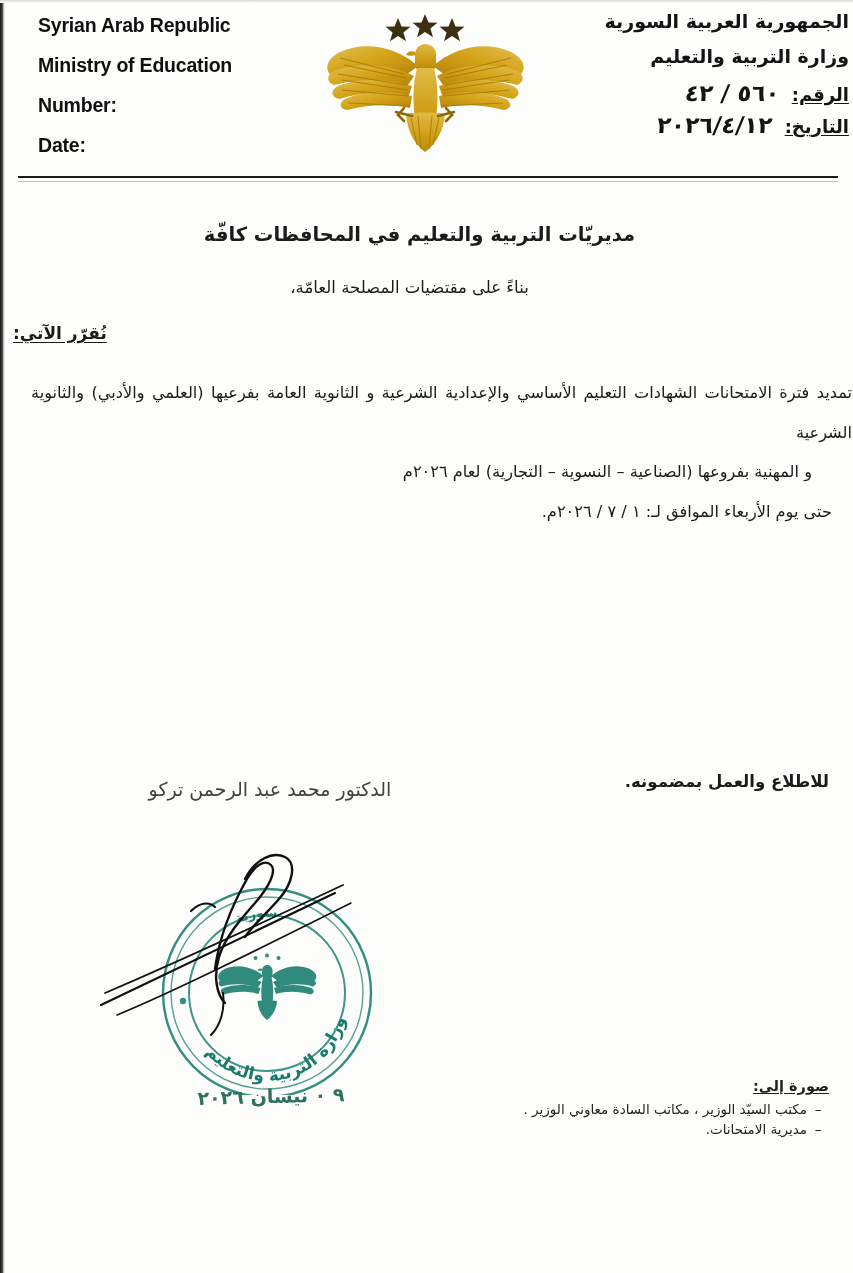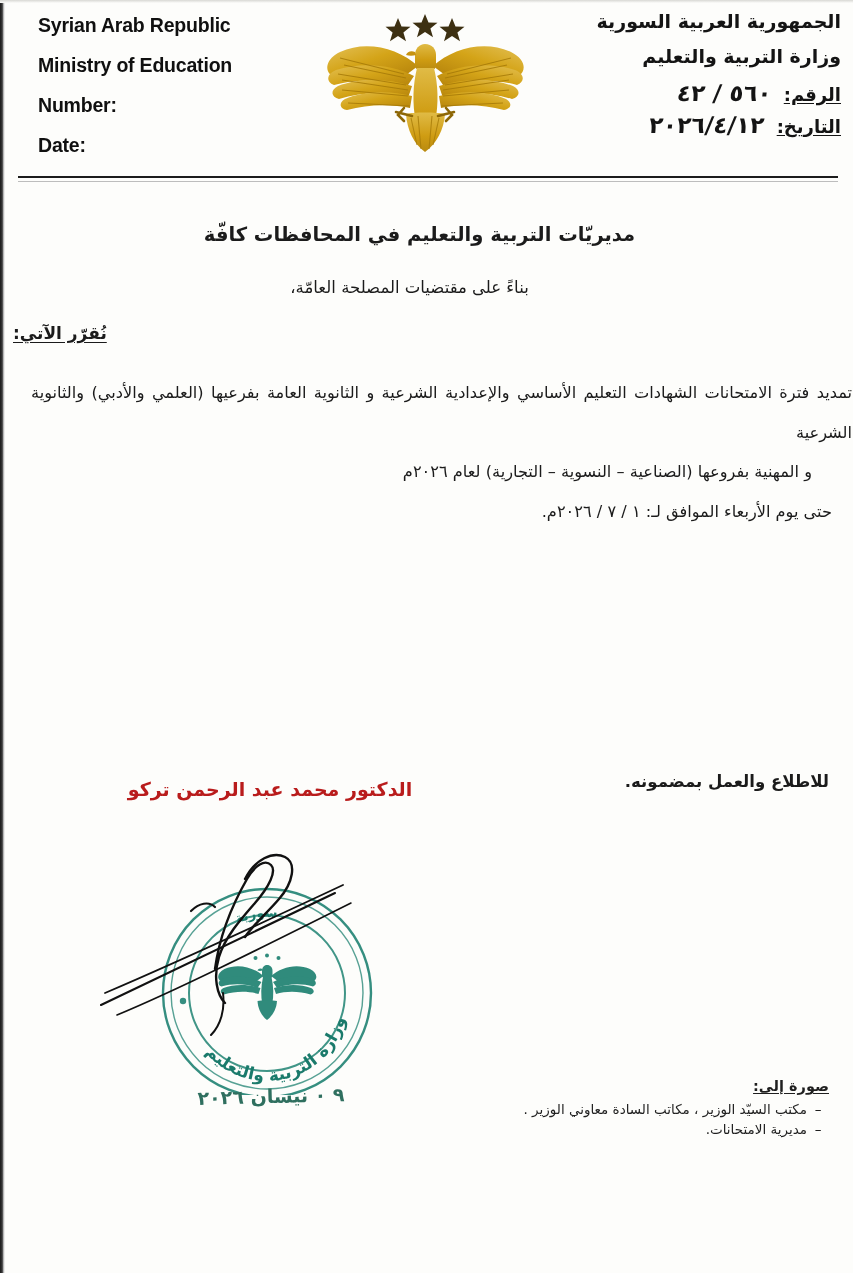--- a/index.html
+++ b/index.html
@@ -54,21 +54,21 @@
     font-family: "Liberation Sans", sans-serif;
     font-weight: bold;
     font-size: 19.5px;
     color: #101010;
     letter-spacing: -0.2px;
     margin-bottom: 17px;
     white-space: nowrap;
   }
   .header-ar {
     position: absolute;
-    right: 12px;
+    right: 4px;
     top: 10px;
     width: 330px;
     text-align: right;
     direction: rtl;
   }
   .header-ar .line {
     font-family: "DejaVu Sans", sans-serif;
     font-weight: bold;
     font-size: 19px;
     color: #141414;
@@ -186,22 +186,22 @@
   .signature-block .title {
     font-family: "DejaVu Sans", sans-serif;
     font-size: 19px;
     font-weight: bold;
     color: #151515;
     margin-bottom: 14px;
   }
   .signature-block .name {
     font-family: "DejaVu Sans", sans-serif;
     font-size: 19px;
-    font-weight: bold;
-    color: #b91c1c;
+    font-weight: normal;
+    color: #404040;
   }
   .sig-wrap {
     position: absolute;
     left: 95px;
     top: 845px;
     width: 340px;
     height: 250px;
   }
   .handdate {
     position: absolute;

